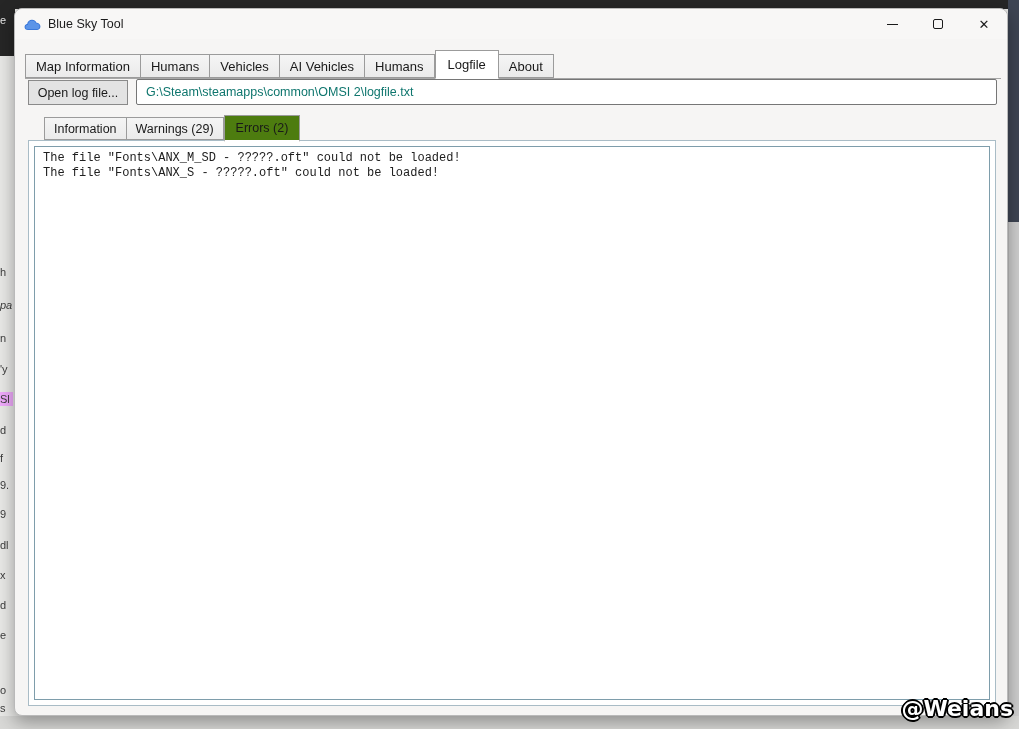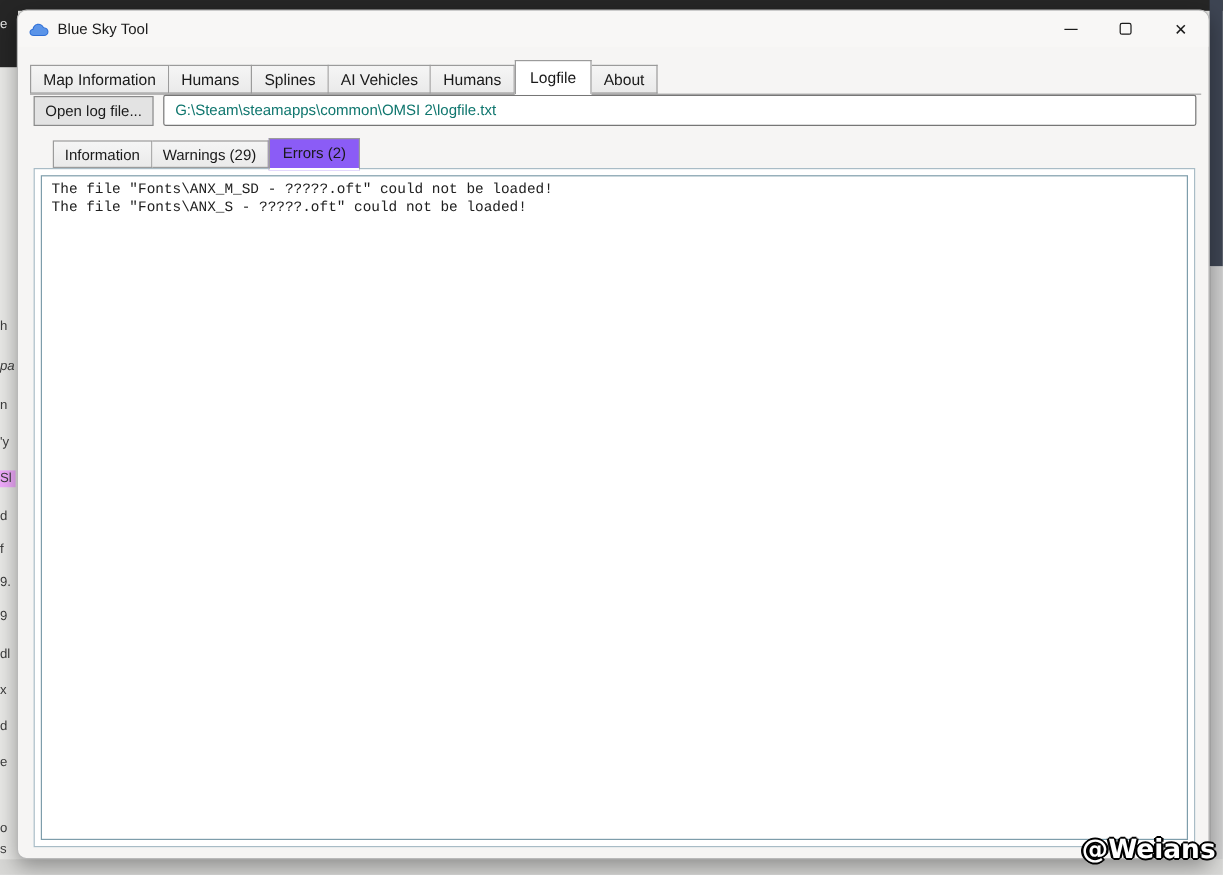--- a/index.html
+++ b/index.html
@@ -51,21 +51,21 @@
                 border:1px solid #767676; border-radius:2px; background:#fff; padding:0 9px;
                 font-size:12.5px; color:#0f766e; font-family:"Liberation Sans", sans-serif; }
 
   
   .subtabstrip { position:absolute; left:13px; top:104px; height:27px;
                  display:flex; align-items:flex-end; z-index:3;padding-left:16px; }
   .subtab { height:23px; padding:0 9px; display:flex; align-items:center;
             font-size:12.5px; color:#191919; background:linear-gradient(#f5f5f5,#eaeaea);
             border:1px solid #9b9b9b; border-left:none; white-space:nowrap; }
   .subtab:first-child { border-left:1px solid #9b9b9b; }
-  .subtab.active { background:#8b5cf6; height:27px; border-left:1px solid #9b9b9b;
+  .subtab.active { background:#4d7c0f; height:27px; border-left:1px solid #9b9b9b;
                    margin-bottom:-2px; border-bottom:2px solid #ffffff; position:relative; z-index:3; padding:0 11px; }
 
   
   .log-panel { position:absolute; left:13px; top:131px; width:968px; height:566px;
                background:#ffffff; border:1px solid #a9bcc6; }
   .log-box { position:absolute; left:5px; top:5px; right:5px; bottom:5px;
              background:#ffffff; border:1px solid #7e9dab; overflow:hidden; }
   .log-text { padding:4px 8px; font-family:"Liberation Mono", monospace;
               font-size:12px; line-height:14.5px; color:#202020; white-space:pre; }
 
@@ -122,21 +122,21 @@
         </div>
       <div class="cap-btn">
           <span class="glyph-close">✕</span>
         </div>
     </div>
   </div>
 
   <div class="tabstrip" id="main-tabs">
       <div class="tab">Map Information</div>
       <div class="tab">Humans</div>
-      <div class="tab">Splines</div>
+      <div class="tab">Vehicles</div>
       <div class="tab">AI Vehicles</div>
       <div class="tab">Humans</div>
       <div class="tab active">Logfile</div>
       <div class="tab">About</div>
     </div>
 
   <button class="open-btn">Open log file...</button>
   <input class="path-field" type="text" value="G:\Steam\steamapps\common\OMSI 2\logfile.txt" style="">
 
   <div class="subtabstrip" id="sub-tabs">

